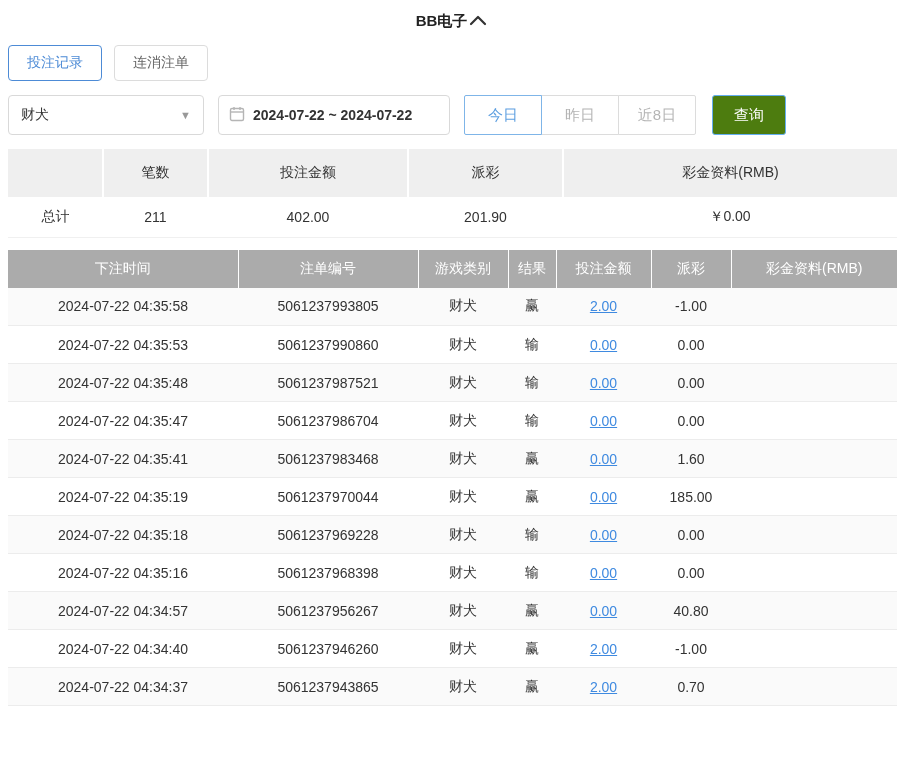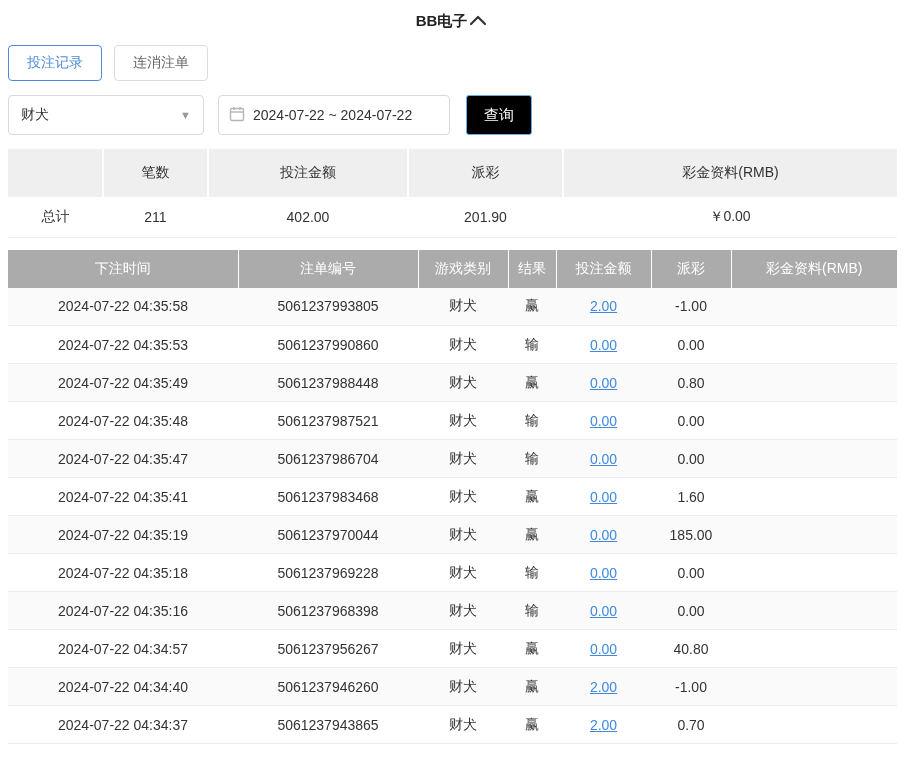--- a/index.html
+++ b/index.html
@@ -34,34 +34,34 @@
   .filters { display: flex; align-items: center; padding: 4px 0 14px 0; }
   .select-box {
     width: 196px; height: 40px; border: 1px solid #d9d9d9; border-radius: 4px;
     display: flex; align-items: center; justify-content: space-between;
     padding: 0 12px; cursor: pointer; background: #fff;
   }
   .select-caret { color: #999; font-size: 11px; }
   .date-box {
     width: 232px; height: 40px; border: 1px solid #d9d9d9; border-radius: 4px;
     display: flex; align-items: center; gap: 8px; padding: 0 10px;
-    margin-left: 14px; cursor: pointer; background: #fff;
+    margin-left: 14px; cursor: pointer; background: #fff; font-weight: bold;
   }
   .quick-group { display: flex; margin-left: 14px; }
   .quick-btn {
     height: 40px; min-width: 78px; background: #fff; border: 1px solid #dcdcdc;
     color: #b5b5b5; font-size: 15px; cursor: pointer; font-family: inherit;
     margin-left: -1px;
   }
   .quick-btn:first-child { margin-left: 0; border-radius: 2px 0 0 2px; }
   .quick-btn:last-child { border-radius: 0 2px 2px 0; }
   .quick-btn.active { border-color: #7fb5e8; color: #5d9fe0; position: relative; z-index: 1; }
   .search-btn {
-    height: 40px; width: 66px; margin-left: 16px;
-    background: #000000; border: 1px solid #64aef0; border-radius: 3px;
+    height: 40px; width: 74px; margin-left: 16px;
+    background: #4d7c0f; border: 1px solid #64aef0; border-radius: 3px;
     color: #fff; font-size: 15px; cursor: pointer; font-family: Liberation Sans, sans-serif;
   }
 
   
   table { border-collapse: collapse; width: 889px; table-layout: fixed; }
   td, th { text-align: center; font-weight: normal; overflow: hidden; white-space: nowrap; }
 
   
   .summary { margin-bottom: 12px; }
   .summary th {
@@ -115,20 +115,25 @@
         <svg width="16" height="16" viewBox="0 0 16 16">
             <rect x="1.5" y="2.5" width="13" height="12" rx="1.5" fill="none" stroke="#b5b5b5" stroke-width="1.4"></rect>
             <line x1="1.5" y1="6" x2="14.5" y2="6" stroke="#b5b5b5" stroke-width="1.4"></line>
             <line x1="5" y1="1" x2="5" y2="4" stroke="#b5b5b5" stroke-width="1.4"></line>
             <line x1="11" y1="1" x2="11" y2="4" stroke="#b5b5b5" stroke-width="1.4"></line>
           </svg>
       </span>
       <span>2024-07-22 ~ 2024-07-22</span>
     </div>
 
+    <div class="quick-group">
+      <button class="quick-btn active">今日</button>
+      <button class="quick-btn">昨日</button>
+      <button class="quick-btn">近8日</button>
+    </div>
 
     <button class="search-btn">查询</button>
   </div>
 
   <table class="summary">
     <colgroup>
       <col style="width:95px">
         <col style="width:105px">
         <col style="width:200px">
         <col style="width:155px">
@@ -188,29 +193,20 @@
         <tr>
       <td>2024-07-22 04:35:53</td>
       <td>5061237990860</td>
       <td>财犬</td>
       <td>输</td>
       <td><span class="bet-link">0.00</span></td>
       <td>0.00</td>
       <td></td>
     </tr>
         <tr>
-      <td>2024-07-22 04:35:49</td>
-      <td>5061237988448</td>
-      <td>财犬</td>
-      <td>赢</td>
-      <td><span class="bet-link">0.00</span></td>
-      <td>0.80</td>
-      <td></td>
-    </tr>
-        <tr>
       <td>2024-07-22 04:35:48</td>
       <td>5061237987521</td>
       <td>财犬</td>
       <td>输</td>
       <td><span class="bet-link">0.00</span></td>
       <td>0.00</td>
       <td></td>
     </tr>
         <tr>
       <td>2024-07-22 04:35:47</td>

